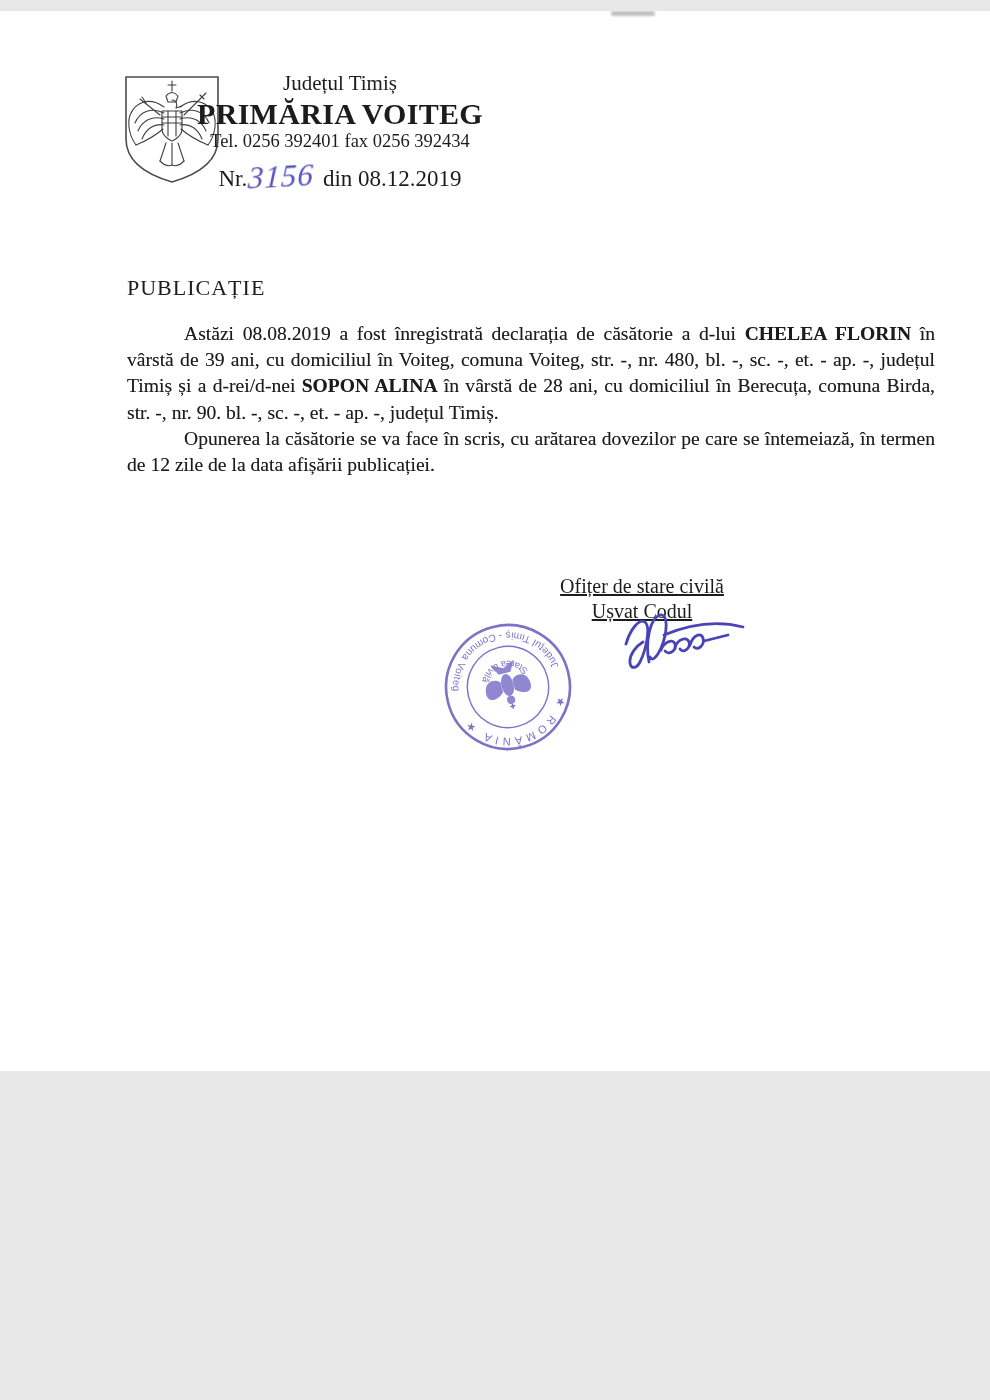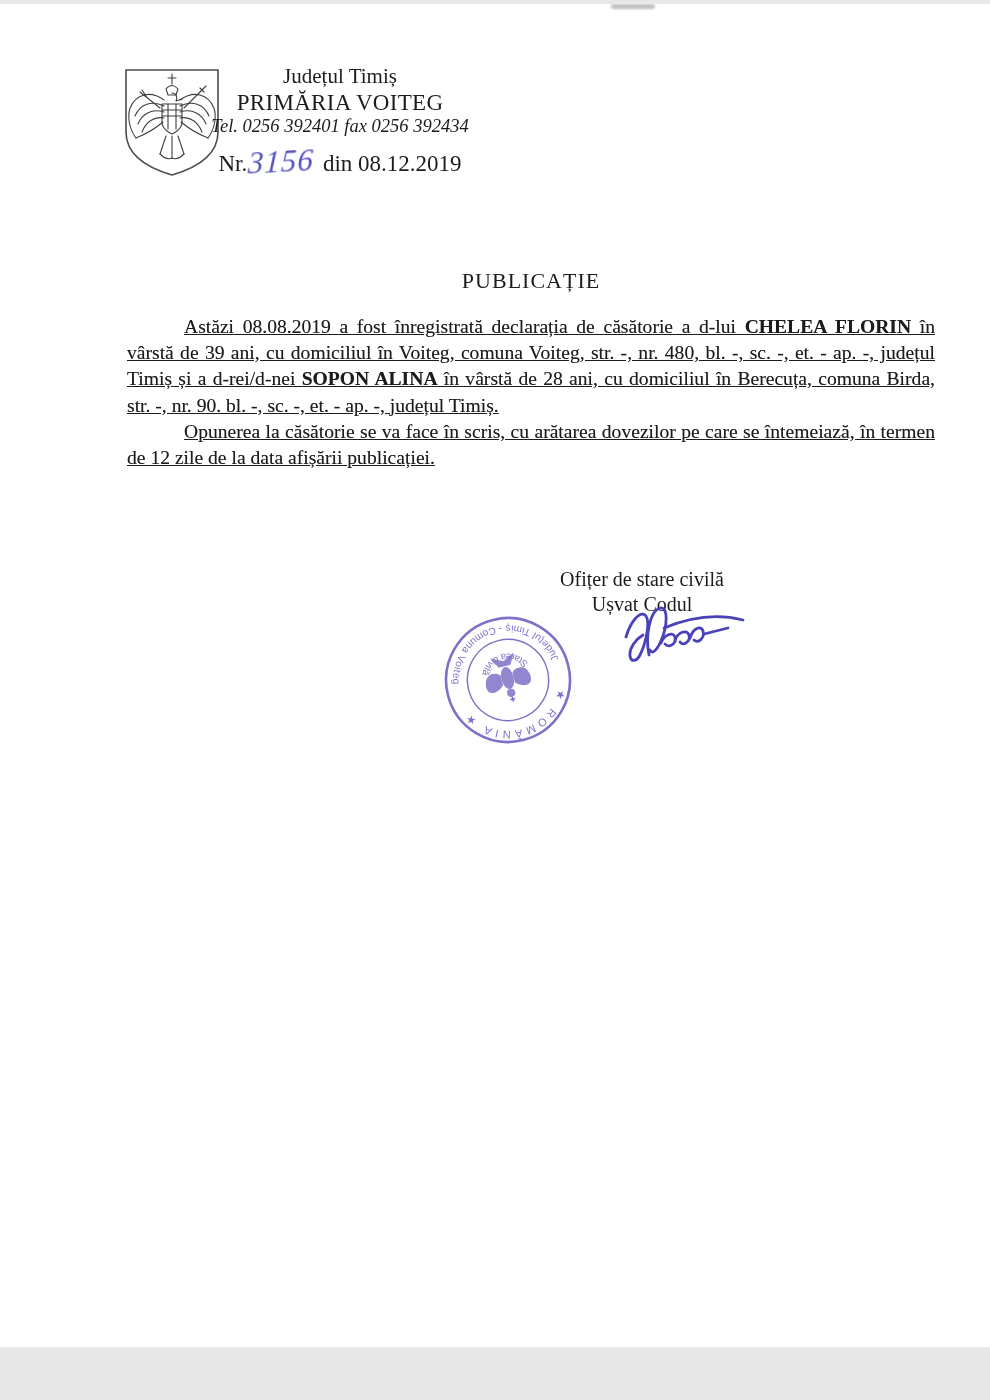--- a/index.html
+++ b/index.html
@@ -1,63 +1,63 @@
 <!DOCTYPE html>
 <html><head>
 <meta charset="utf-8">
 <style>
   html,body{margin:0;padding:0;}
   body{background:#e8e8e8;}
   .page{
     position:relative;
-    width:990px;height:1343px;
-    margin:4px auto;
+    width:990px;height:1060px;
+    margin:11px auto;
     background:#ffffff;
     overflow:hidden;
     font-family:"Liberation Serif","DejaVu Serif",serif;
     color:#1c1c1c;
   }
   
   .smudge{
     position:absolute;left:611px;top:0;width:44px;height:5px;
     background:#8f8f8f;border-radius:2px;opacity:.55;filter:blur(1px);
   }
   
   .coa{position:absolute;left:116px;top:58px;width:112px;height:118px;}
   .header-block{
     position:absolute;left:178px;top:60px;width:324px;
     text-align:center;line-height:1.18;
   }
   .hdr-county{font-size:21px;}
-  .hdr-inst{font-size:23px;font-weight:normal;letter-spacing:.3px;}
-  .hdr-tel{font-size:18.5px;font-style:italic;}
+  .hdr-inst{font-size:30px;font-weight:bold;letter-spacing:.3px;}
+  .hdr-tel{font-size:18.5px;}
   .hdr-reg{font-size:23px;margin-top:5px;}
   .reg-number{
     font-size:31px;color:#5653bd;
     font-style:italic;letter-spacing:1px;
     display:inline-block;transform:rotate(-3deg) skewX(-6deg);
     position:relative;top:1px;margin:0 3px 0 1px;
     filter:blur(.2px);
   }
   
   .title{
     position:absolute;left:127px;top:264px;width:808px;
-    text-align:center;font-size:22px;letter-spacing:1px;
+    text-align:left;font-size:22px;letter-spacing:1px;
   }
   
   .body-text{
     position:absolute;left:127px;top:310px;width:808px;
     font-size:19.6px;line-height:26.2px;text-align:justify;
     text-shadow:0 0 .4px rgba(20,20,20,.45);
   }
-  .body-text p{margin:0;text-indent:57px;text-decoration:underline;}
+  .body-text p{margin:0;text-indent:57px;}
   
   .sig-block{
     position:absolute;left:492px;top:563px;width:300px;
-    text-align:center;font-size:20px;line-height:25px;
+    text-align:center;font-size:20px;line-height:25px;text-decoration:underline;
   }
   .sig-scribble{
     position:absolute;left:612px;top:593px;width:145px;height:78px;
     filter:blur(.3px);
   }
   
   .stamp{
     position:absolute;left:441px;top:609px;width:134px;height:134px;
     filter:blur(.45px);opacity:.93;
   }

